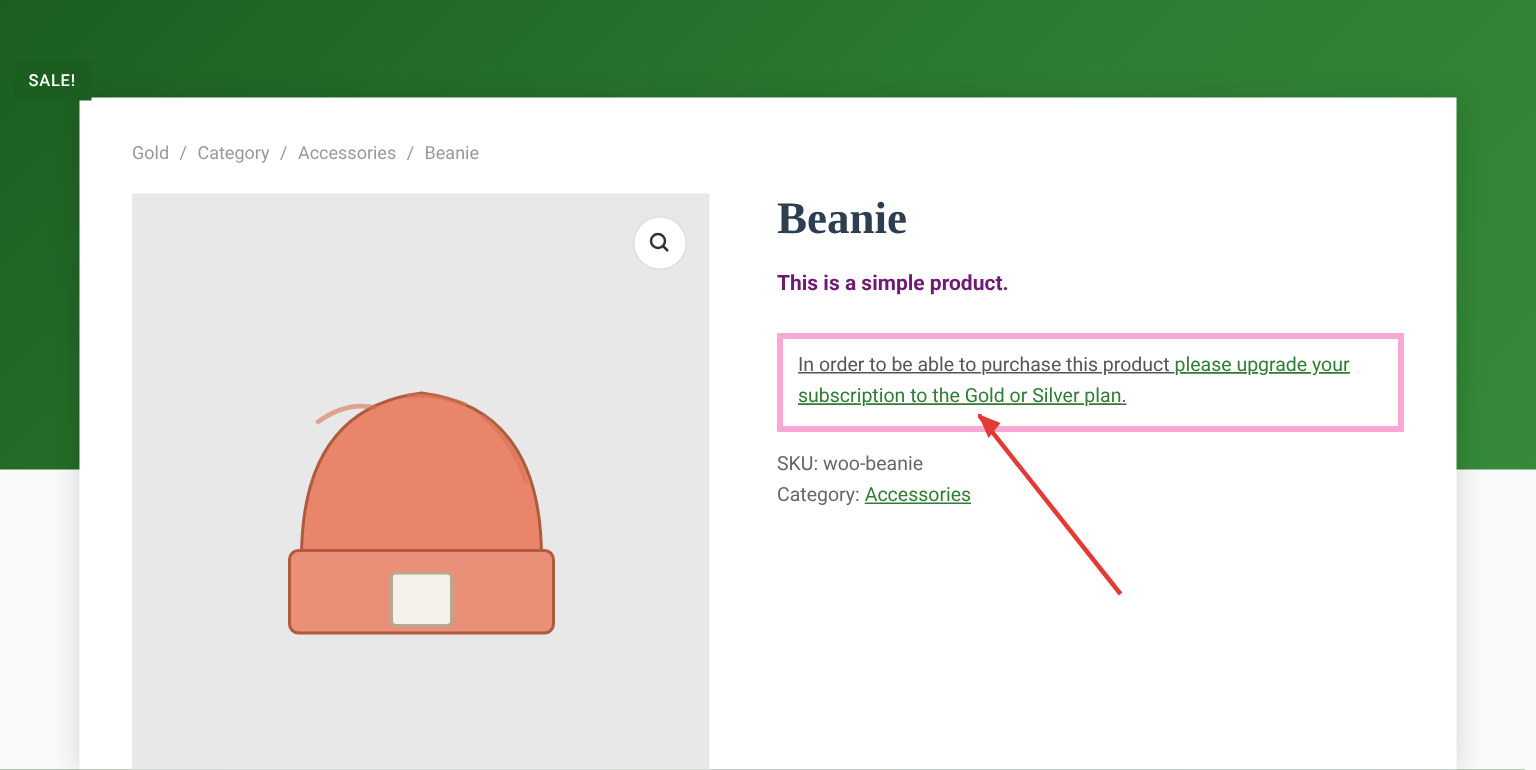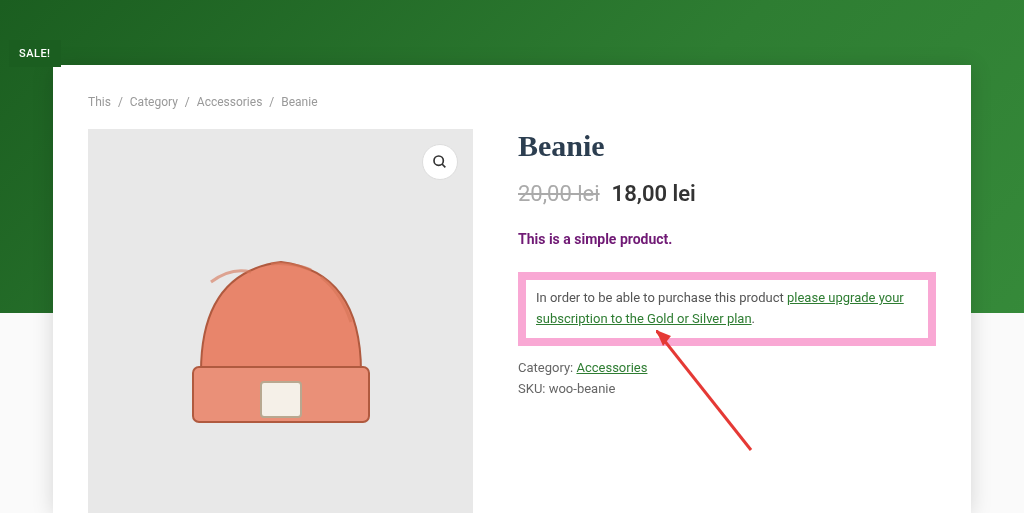--- a/index.html
+++ b/index.html
@@ -109,27 +109,28 @@
       color: #333;
       font-weight: 600;
     }
     .description {
       font-size: 14px;
       color: #701a75;
       margin-bottom: 25px;
       font-weight: bold;
     }
     .upgrade-notice {
-      border: 8px solid #f9a8d4;
+      border: 4px solid #f9a8d4;
       padding: 8px 10px;
       font-size: 13px;
       color: #555;
       line-height: 1.6;
       margin-bottom: 14px;
       position: relative;
+      text-decoration: underline;
     }
     .upgrade-notice .link-text {
       color: #2e7d32;
     }
     .arrow-annotation {
       position: absolute;
       top: 50px;
       left: 130px;
       z-index: 20;
     }
@@ -145,21 +146,21 @@
 </head>
 <body>
 
 <div class="bg-white-bottom"></div>
 
 <div class="sale-badge">SALE!</div>
 
 <div class="main-container">
 
   <div class="breadcrumb">
-    <a href="#">This</a>
+    <a href="#">Gold</a>
     <span class="sep">/</span>
     <a href="#">Category</a>
     <span class="sep">/</span>
     <a href="#">Accessories</a>
     <span class="sep">/</span>
     <span>Beanie</span>
   </div>
 
   <div class="product-layout">
     <div class="product-image-col">
@@ -177,37 +178,33 @@
           <path d="M 170 85 Q 190 100 200 130" fill="none" stroke="#d67556" stroke-width="3" opacity="0.6"></path>
           <rect x="42" y="175" width="176" height="55" rx="6" fill="#ea9078" stroke="#b05a3f" stroke-width="2"></rect>
           <rect x="110" y="190" width="40" height="35" rx="3" fill="#f5f0e8" stroke="#b8a890" stroke-width="2"></rect>
         </svg>
       </div>
     </div>
 
     <div class="product-info-col">
       <h1 class="product-title">Beanie</h1>
 
-      <div class="price-row">
-        <span class="old-price">20,00 lei</span>
-        <span class="new-price">18,00 lei</span>
-      </div>
 
       <p class="description">This is a simple product.</p>
 
       <div class="upgrade-notice">
         <span>In order to be able to purchase this product </span><a href="#" class="link-text">please upgrade your subscription to the Gold or Silver plan</a><span>.</span>
         <svg class="arrow-annotation" width="120" height="140" viewBox="0 0 120 140">
           <line x1="0" y1="0" x2="95" y2="120" stroke="#e53935" stroke-width="3"></line>
           <polygon points="0,0 15,6 7,16" fill="#e53935"></polygon>
         </svg>
       </div>
 
       <div class="meta-row">
+        <span>SKU: </span><span>woo-beanie</span>
+      </div>
+      <div class="meta-row">
         <span>Category: </span><a href="#" class="link-text">Accessories</a>
-      </div>
-      <div class="meta-row">
-        <span>SKU: </span><span>woo-beanie</span>
       </div>
     </div>
   </div>
 
 </div>
 
 </body></html>

